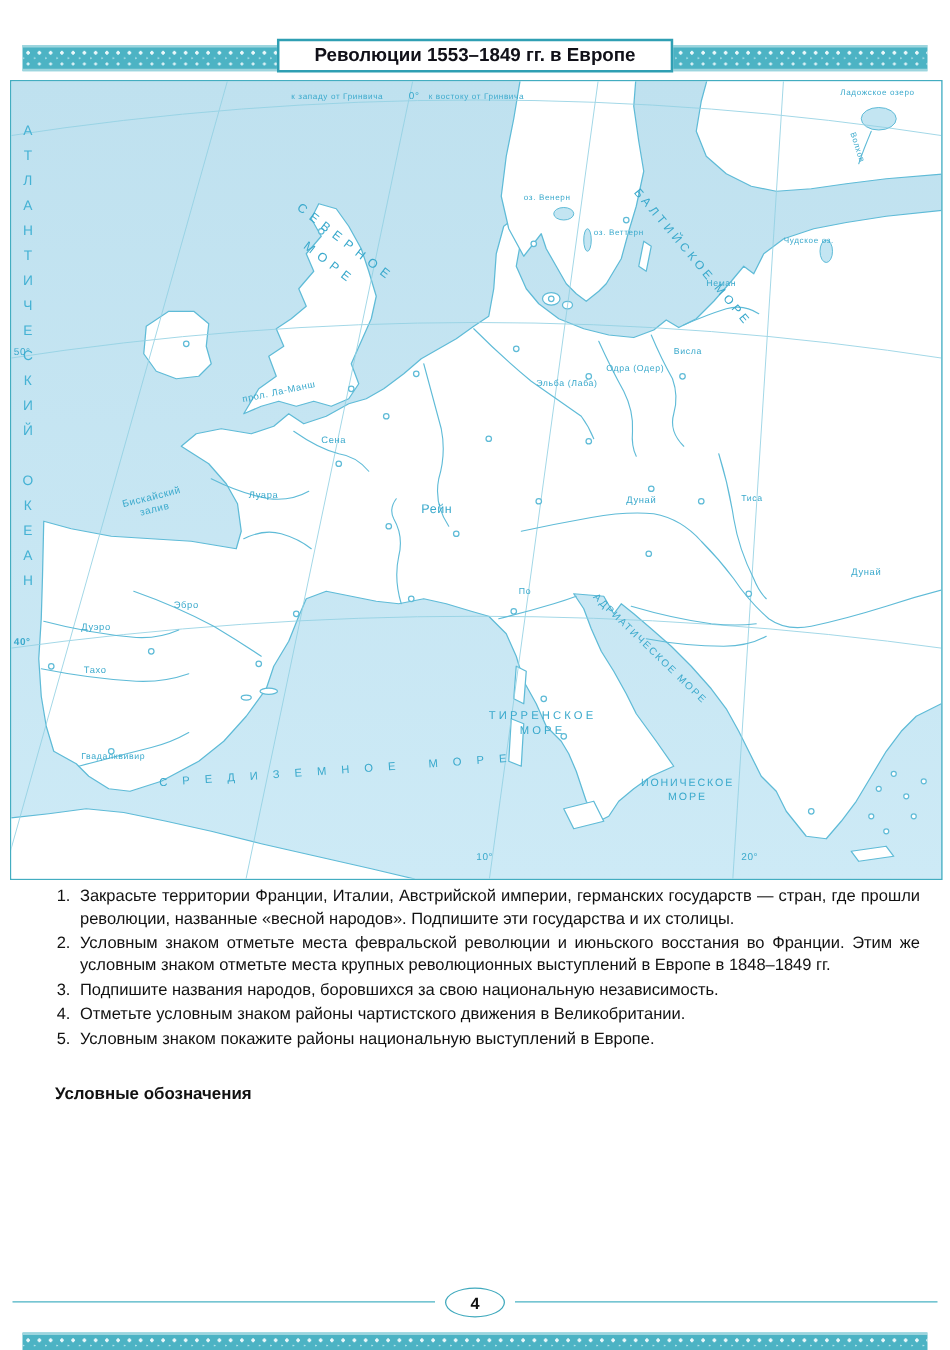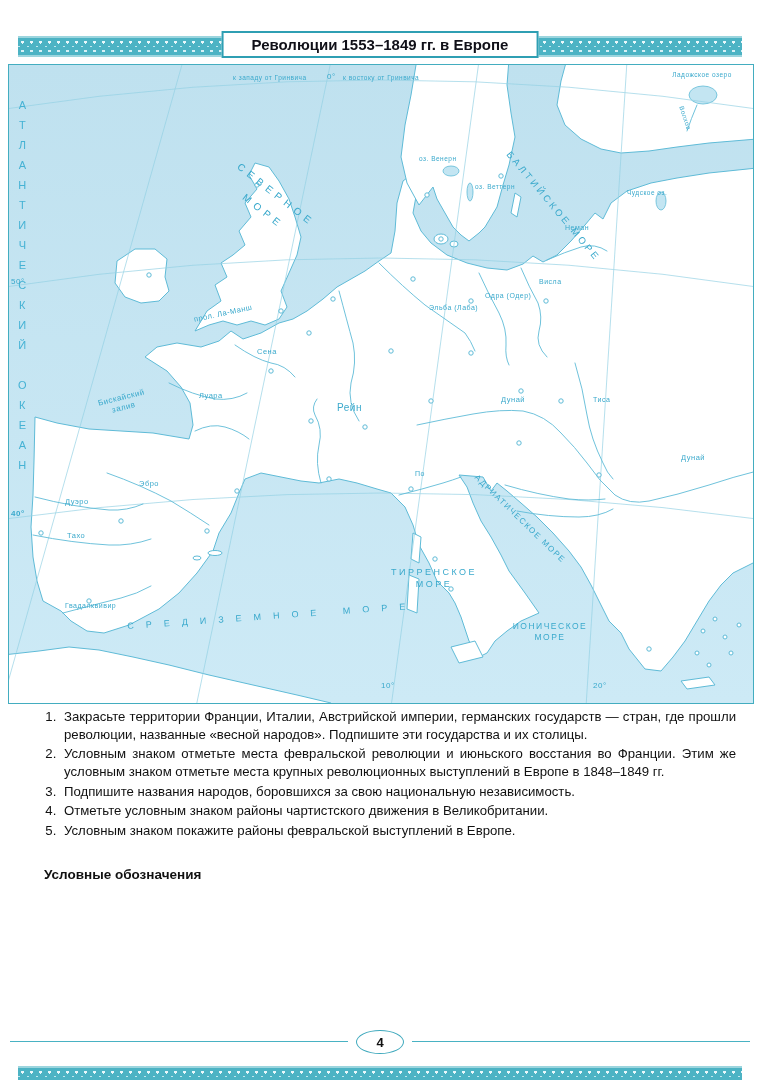--- a/index.html
+++ b/index.html
@@ -240,21 +240,21 @@
   <div class="ml" style="left:318px;top:7px;font-size:8px;">0°</div>
   <div class="ml" style="left:334px;top:9px;font-size:6.5px;">к востоку от Гринвича</div>
 </div>
 
 <div class="tasks">
   <ol>
     <li>Закрасьте территории Франции, Италии, Австрийской империи, германских государств — стран, где прошли революции, названные «весной народов». Подпишите эти государства и их столицы.</li>
     <li>Условным знаком отметьте места февральской революции и июньского восстания во Франции. Этим же условным знаком отметьте места крупных революционных выступлений в Европе в 1848–1849 гг.</li>
     <li>Подпишите названия народов, боровшихся за свою национальную независимость.</li>
     <li>Отметьте условным знаком районы чартистского движения в Великобритании.</li>
-    <li>Условным знаком покажите районы февральской выступлений в Европе.</li>
+    <li>Условным знаком покажите районы национальную выступлений в Европе.</li>
   </ol>
   <div class="legend-heading">Условные обозначения</div>
 </div>
 
 <div class="footer-rule left"></div>
 <div class="footer-rule right"></div>
 <div class="page-oval">
   <span>4</span>
 </div>
 

